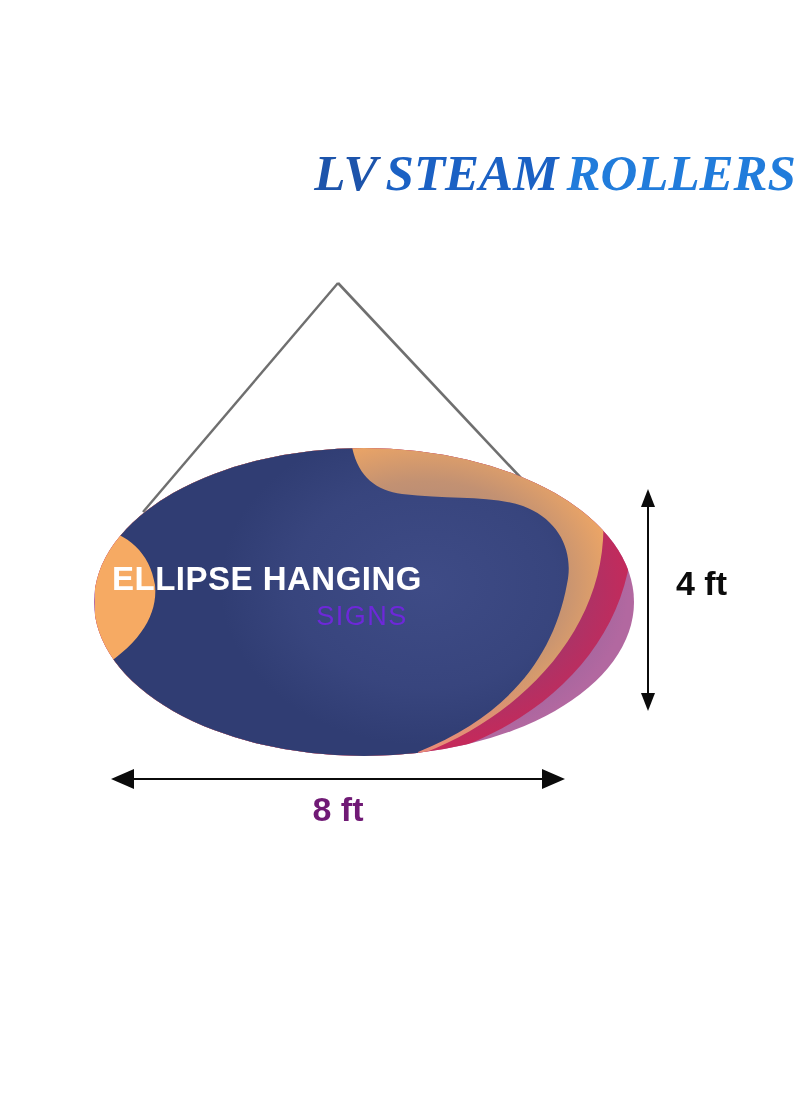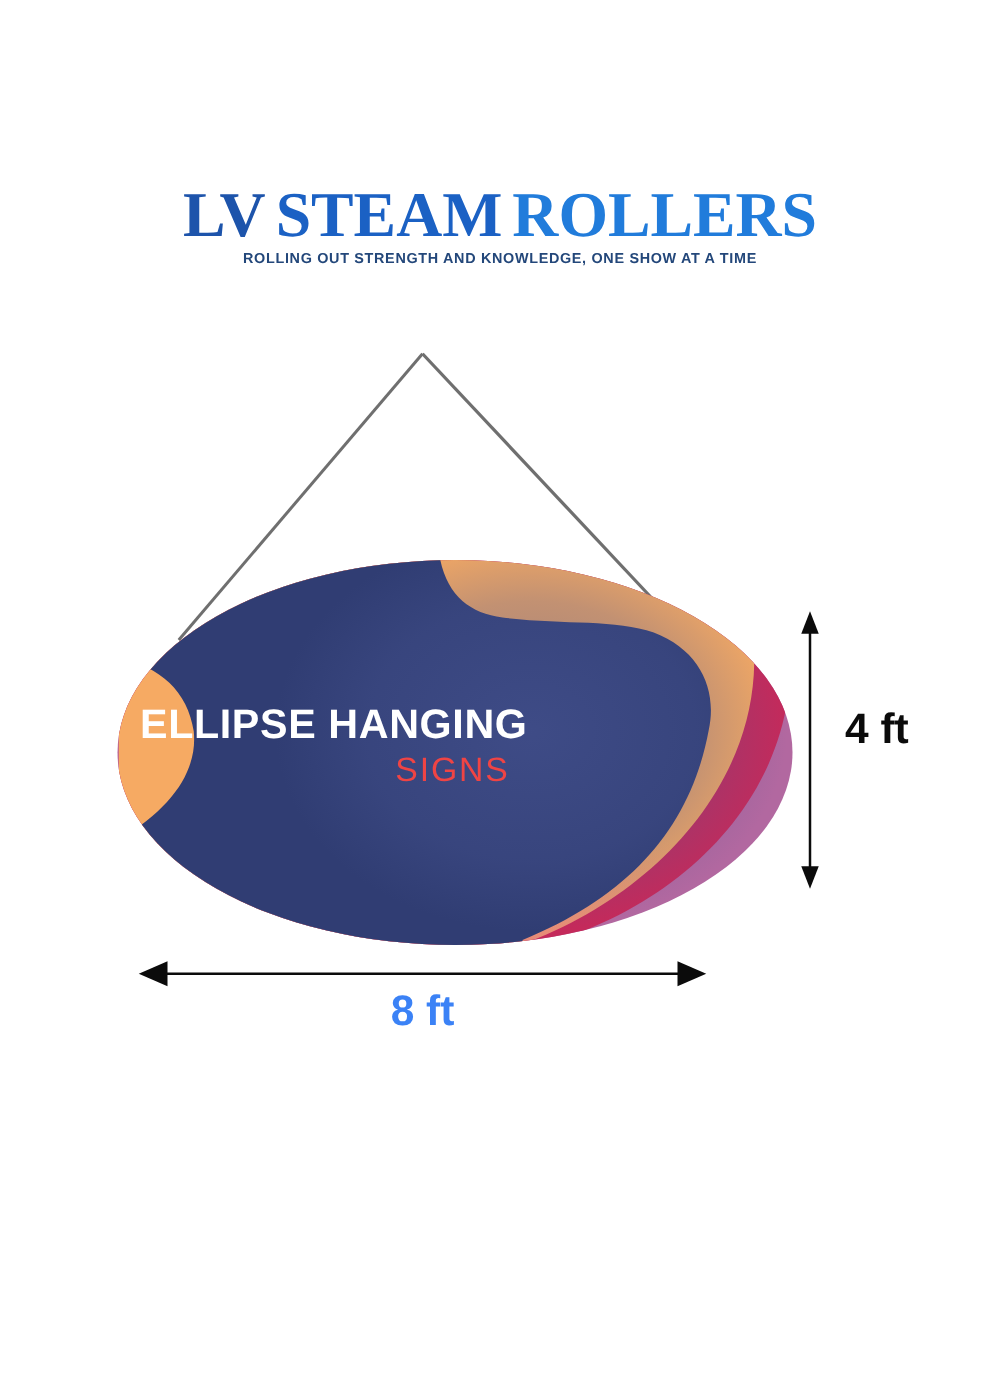--- a/index.html
+++ b/index.html
@@ -3,63 +3,62 @@
 <meta charset="utf-8">
 <style>
   html,body{margin:0;padding:0;background:#ffffff;}
   .stage{
     position:relative;width:800px;height:1100px;margin:0 auto;
     background:#ffffff;overflow:hidden;
     font-family:"Liberation Sans",sans-serif;
   }
   
   .logo-title{
-    position:absolute;left:0;top:148px;width:800px;text-align:center;
-    font-family:"Liberation Serif",serif;font-weight:bold;
+    position:absolute;left:0;top:148px;width:800px;text-align:right;
+    font-family:"Liberation Serif",serif;font-style:italic;font-weight:bold;
     font-size:51px;line-height:1;white-space:nowrap;
   }
   .logo-title span{margin:0 4px;}
   .lw0{color:#1d54ab;}
   .lw1{color:#1b61c4;}
   .lw2{color:#217cdb;}
   .logo-tagline{
     position:absolute;left:0;top:201px;width:800px;text-align:center;
     font-size:11.5px;font-weight:bold;letter-spacing:0.55px;color:#23477a;
     white-space:nowrap;
   }
   
   .art{position:absolute;left:0;top:0;width:800px;height:1100px;}
   
   .sign-line1{
     position:absolute;left:112px;top:560px;width:500px;text-align:left;
     color:#ffffff;font-size:33px;font-weight:bold;letter-spacing:0.5px;
   }
   .sign-line2{
     position:absolute;left:112px;top:601px;width:500px;text-align:center;
-    color:#ef4444;font-size:27px;font-weight:400;letter-spacing:1.5px;
+    color:#6d28d9;font-size:27px;font-weight:400;letter-spacing:1.5px;
   }
   
   .dim-h-label{
     position:absolute;left:238px;top:790px;width:200px;text-align:center;
-    color:#3b82f6;font-size:34px;font-weight:bold;
+    color:#701a75;font-size:34px;font-weight:bold;
   }
   .dim-v-label{
     position:absolute;left:664px;top:564px;
     color:#0b0b0b;font-size:34px;font-weight:bold;white-space:nowrap;margin-left:12px;
   }
 </style>
 </head>
 <body>
 
 <div class="stage">
 
   <div class="logo-title">
     <span class="lw0">LV</span><span class="lw1">STEAM</span><span class="lw2">ROLLERS</span>
   </div>
-  <div class="logo-tagline">ROLLING OUT STRENGTH AND KNOWLEDGE, ONE SHOW AT A TIME</div>
 
   <svg class="art" viewBox="0 0 800 1100">
     <defs>
       <clipPath id="ellipseClip">
         <ellipse cx="364" cy="602" rx="270" ry="154"></ellipse>
       </clipPath>
       <linearGradient id="orangeGrad" x1="0" y1="0" x2="0" y2="1">
         <stop offset="0" stop-color="#f6aa63"></stop>
         <stop offset="0.72" stop-color="#f6aa63"></stop>
         <stop offset="1" stop-color="#e2837e"></stop>

